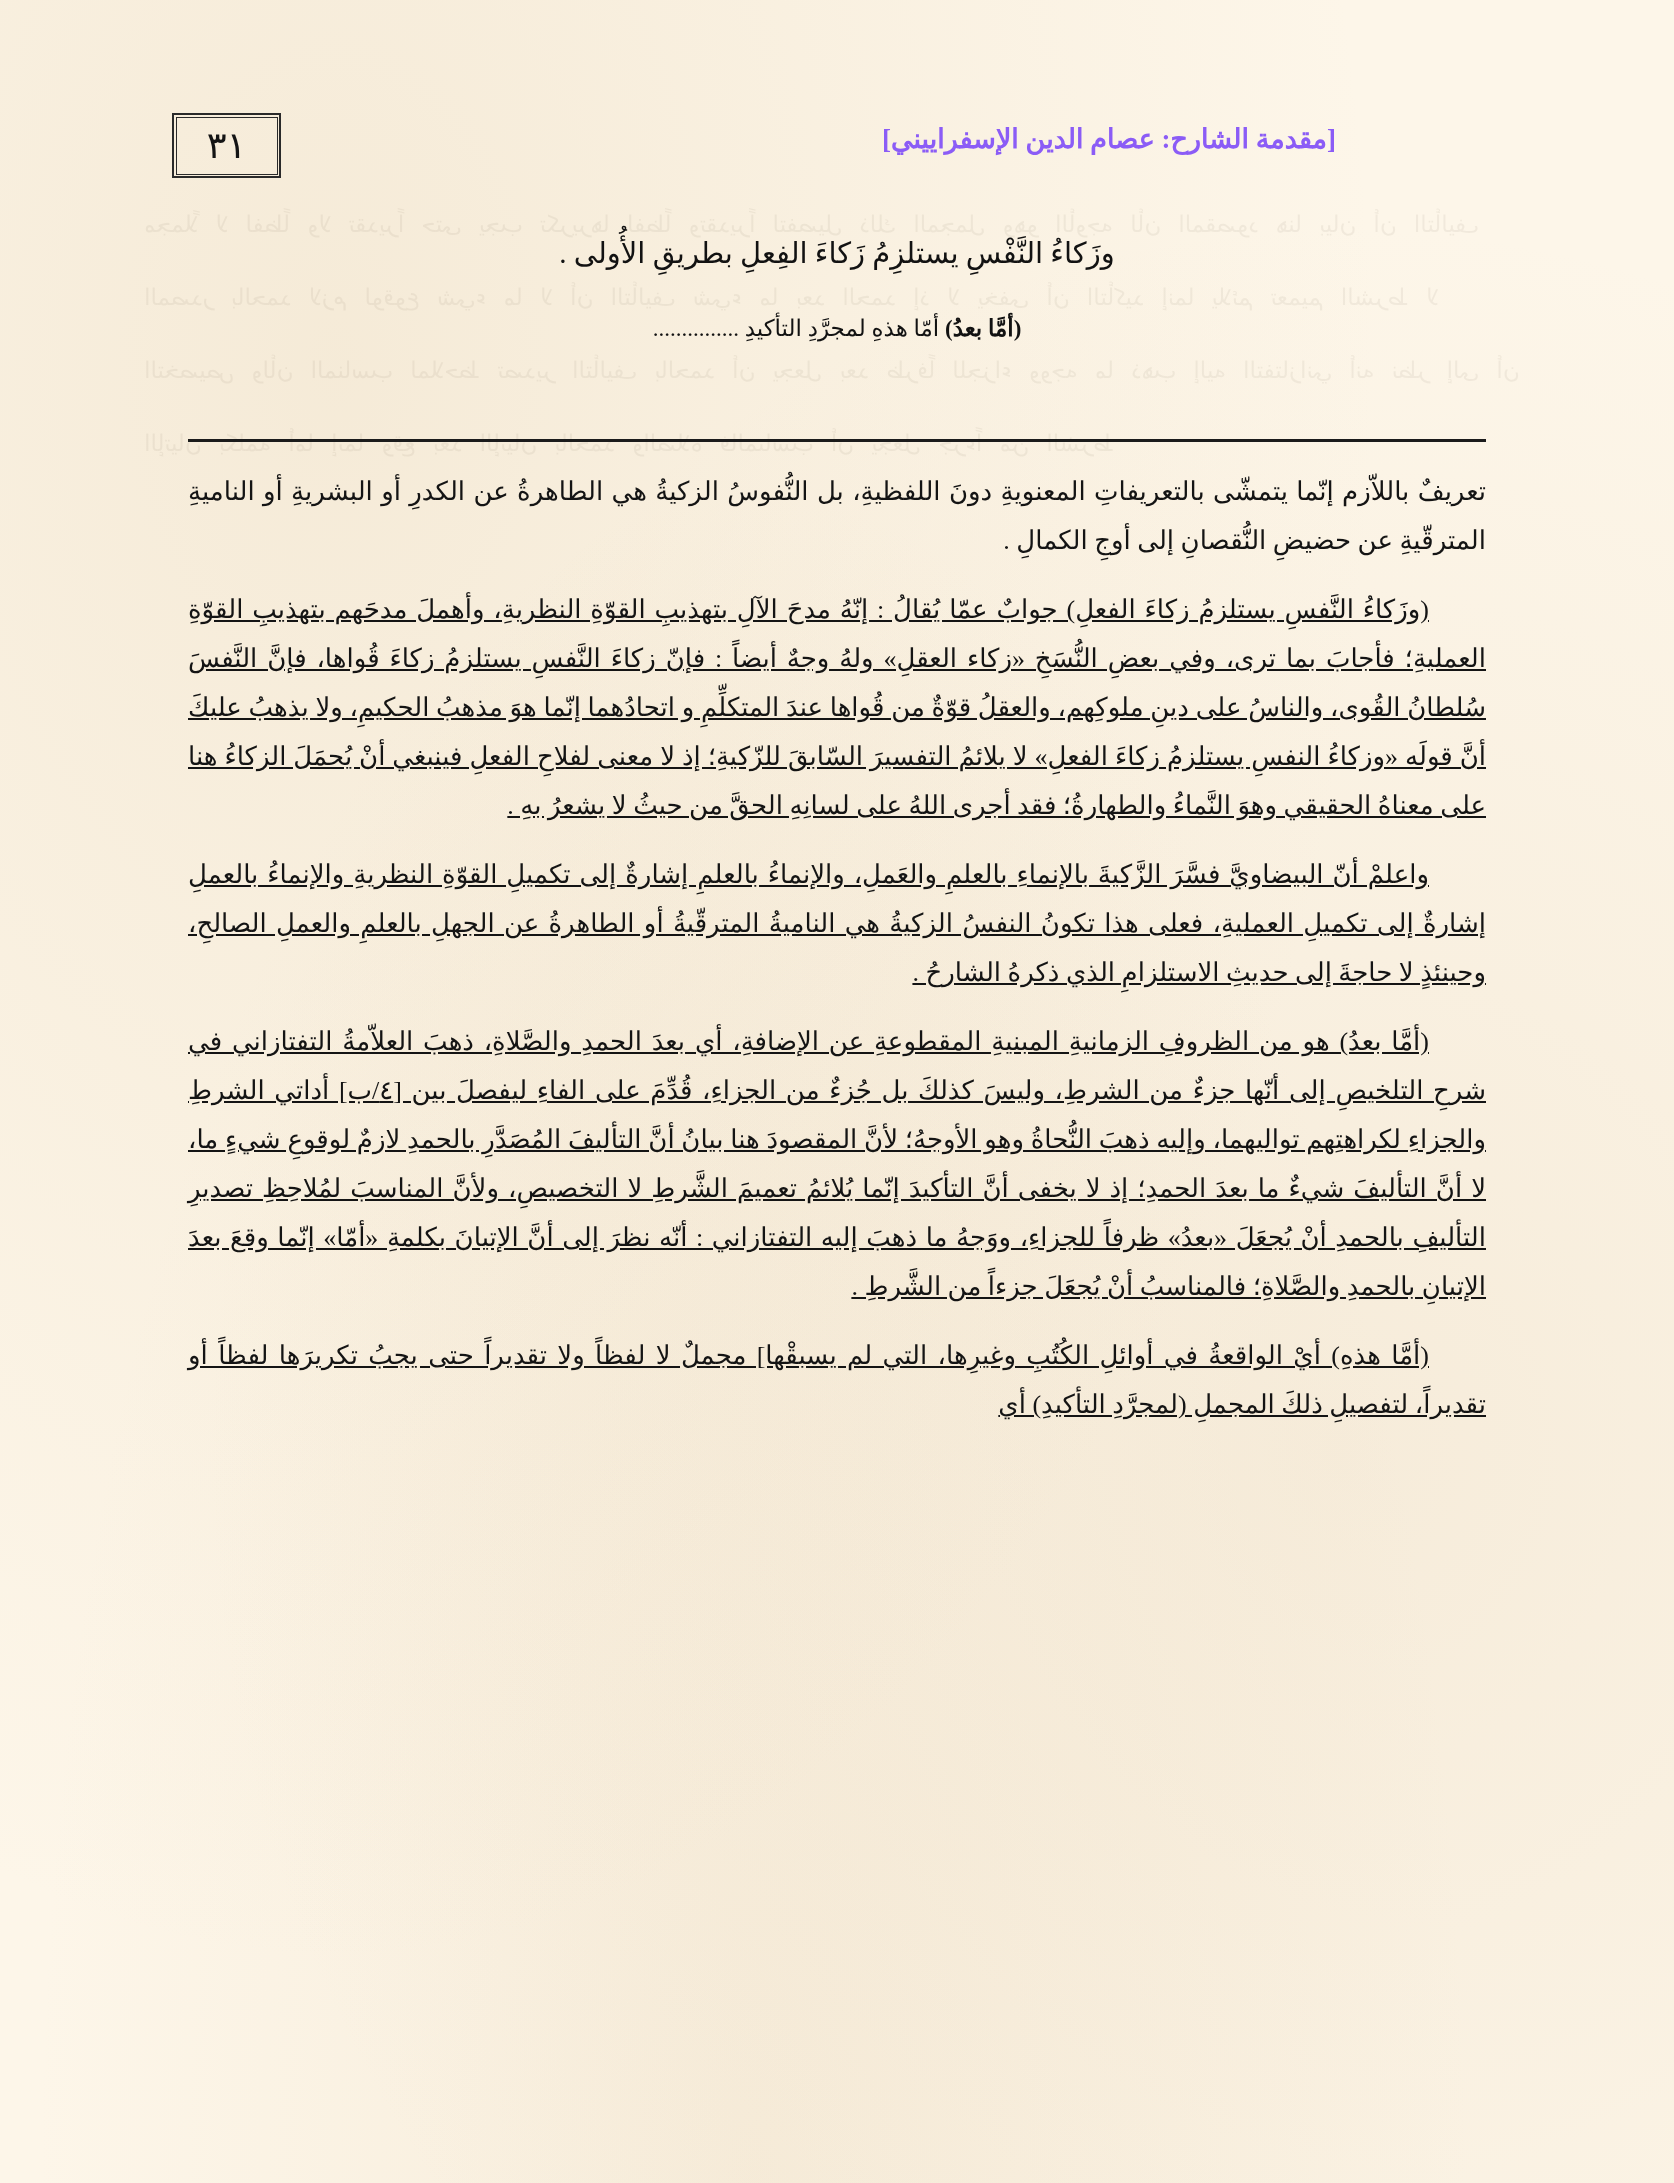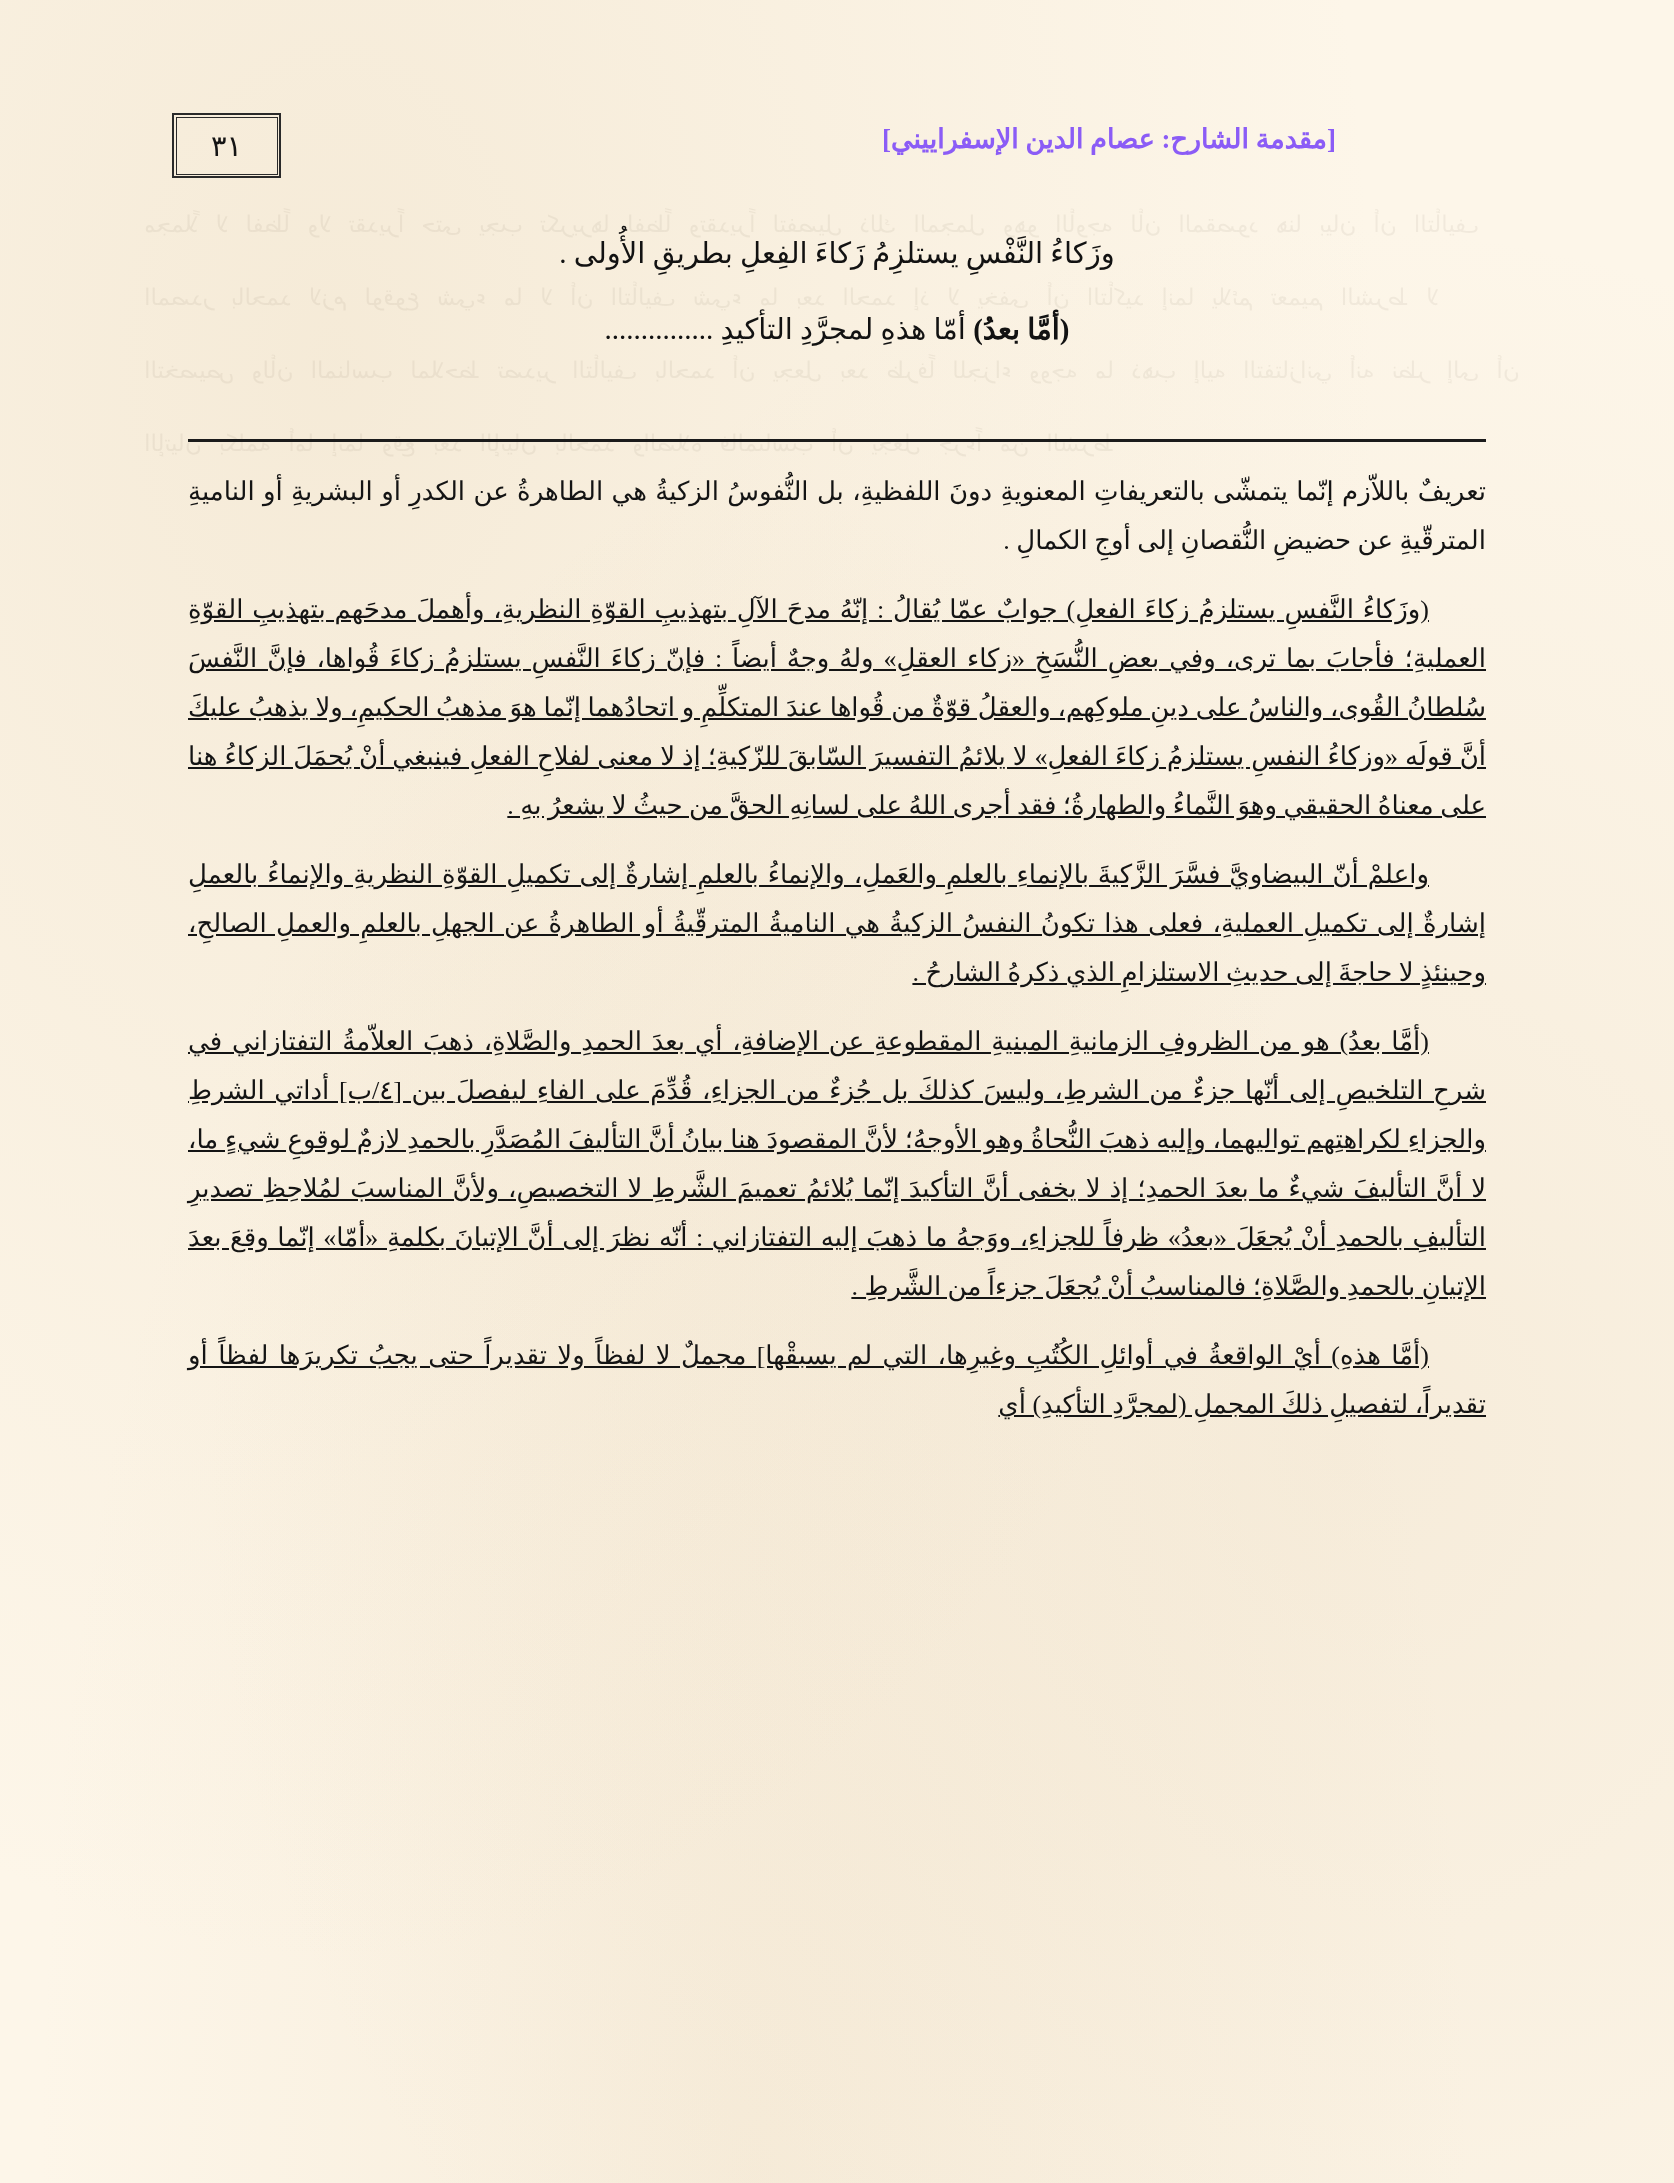--- a/index.html
+++ b/index.html
@@ -73,21 +73,21 @@
     align-items: center;
     justify-content: center;
   }
   .page-number-box .inner {
     width: 100px;
     height: 56px;
     border: 0.9px solid #2a2a2a;
     display: flex;
     align-items: center;
     justify-content: center;
-    font-size: 29px;
+    font-size: 37px;
     letter-spacing: 1.7px;
     color: #141414;
   }
   .header-title {
     position: absolute;
     right: 166px;
     top: 9.6px;
     font-size: 27px;
     font-weight: bold;
     color: #8b5cf6;
@@ -103,21 +103,21 @@
   }
   .matn-line {
     font-size: 29px;
     line-height: 52px;
     text-align: center;
     color: #121212;
     margin-bottom: 23.6px;
     white-space: nowrap;
   }
   .matn-line-2 {
-    font-size: 29px;
+    font-size: 23px;
     line-height: 52px;
     text-align: center;
     color: #121212;
     white-space: nowrap;
   }
   .matn-line-2 b { font-weight: bold; }
   .dots { letter-spacing: 4.4px; }
 
   
   .divider {

